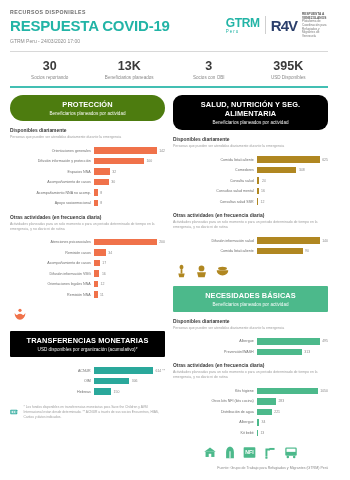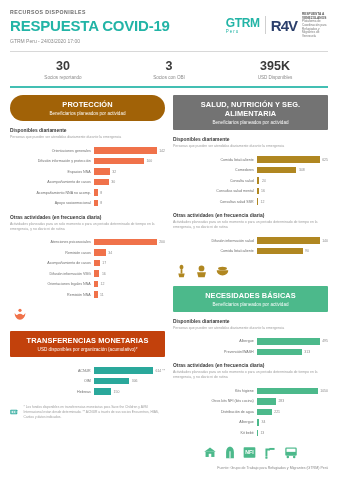--- a/index.html
+++ b/index.html
@@ -35,23 +35,23 @@
   .kpi .l { font-size: 4.6px; color: #8a8a8a; margin-top: 2px; }
   .rule2 { height: 2px; background: #22b4a6; opacity: .85; }
 
   
   .cols { display: flex; gap: 8px; margin-top: 7px; }
   .col { flex: 1; min-width: 0; }
 
   .sec-head { border-radius: 1px; text-align: center; padding: 5px 2px 5px 2px; color: #fff; }
   .sec-head .t { font-size: 7.4px; font-weight: bold; letter-spacing: .1px; }
   .sec-head .s { font-size: 4.6px; margin-top: 2px; opacity: .95; }
-  .sec-head.orange { background: #a16207; border-radius: 13px; }
-  .sec-head.gold   { background: #737373; }
-  .sec-head.teal   { background: #c2410c; }
+  .sec-head.orange { background: #4d7c0f; border-radius: 13px; }
+  .sec-head.gold   { background: #000000; border-radius: 9px; }
+  .sec-head.teal   { background: #000000; }
   .sec-head.green  { background: #4cb98b; }
 
   .blk { margin-top: 7px; }
   .blk-t { font-size: 4.9px; font-weight: bold; color: #3a3a3a; }
   .blk-d { font-size: 3.5px; color: #9d9d9d; line-height: 1.45; margin-top: 2px; }
 
   .chart { margin-top: 6px; }
   .row { display: flex; align-items: center; height: 9px; margin-bottom: 1.5px; }
   .row .lab { width: 54%; text-align: right; padding-right: 3px; font-size: 3.6px; color: #6e6e6e;
               white-space: nowrap; overflow: hidden; text-overflow: ellipsis; }
@@ -96,20 +96,24 @@
     </div>
   </div>
   <div class="rule"></div>
 
   <div class="kpis">
     <div class="kpi">
       <div class="v">30</div>
       <div class="l">Socios reportando</div>
     </div>
     <div class="kpi">
+      <div class="v">13K</div>
+      <div class="l">Beneficiarios planeados</div>
+    </div>
+    <div class="kpi">
       <div class="v">3</div>
       <div class="l">Socios con OBI</div>
     </div>
     <div class="kpi">
       <div class="v">395K</div>
       <div class="l">USD Disponibles</div>
     </div>
   </div>
   <div class="rule2"></div>
 

